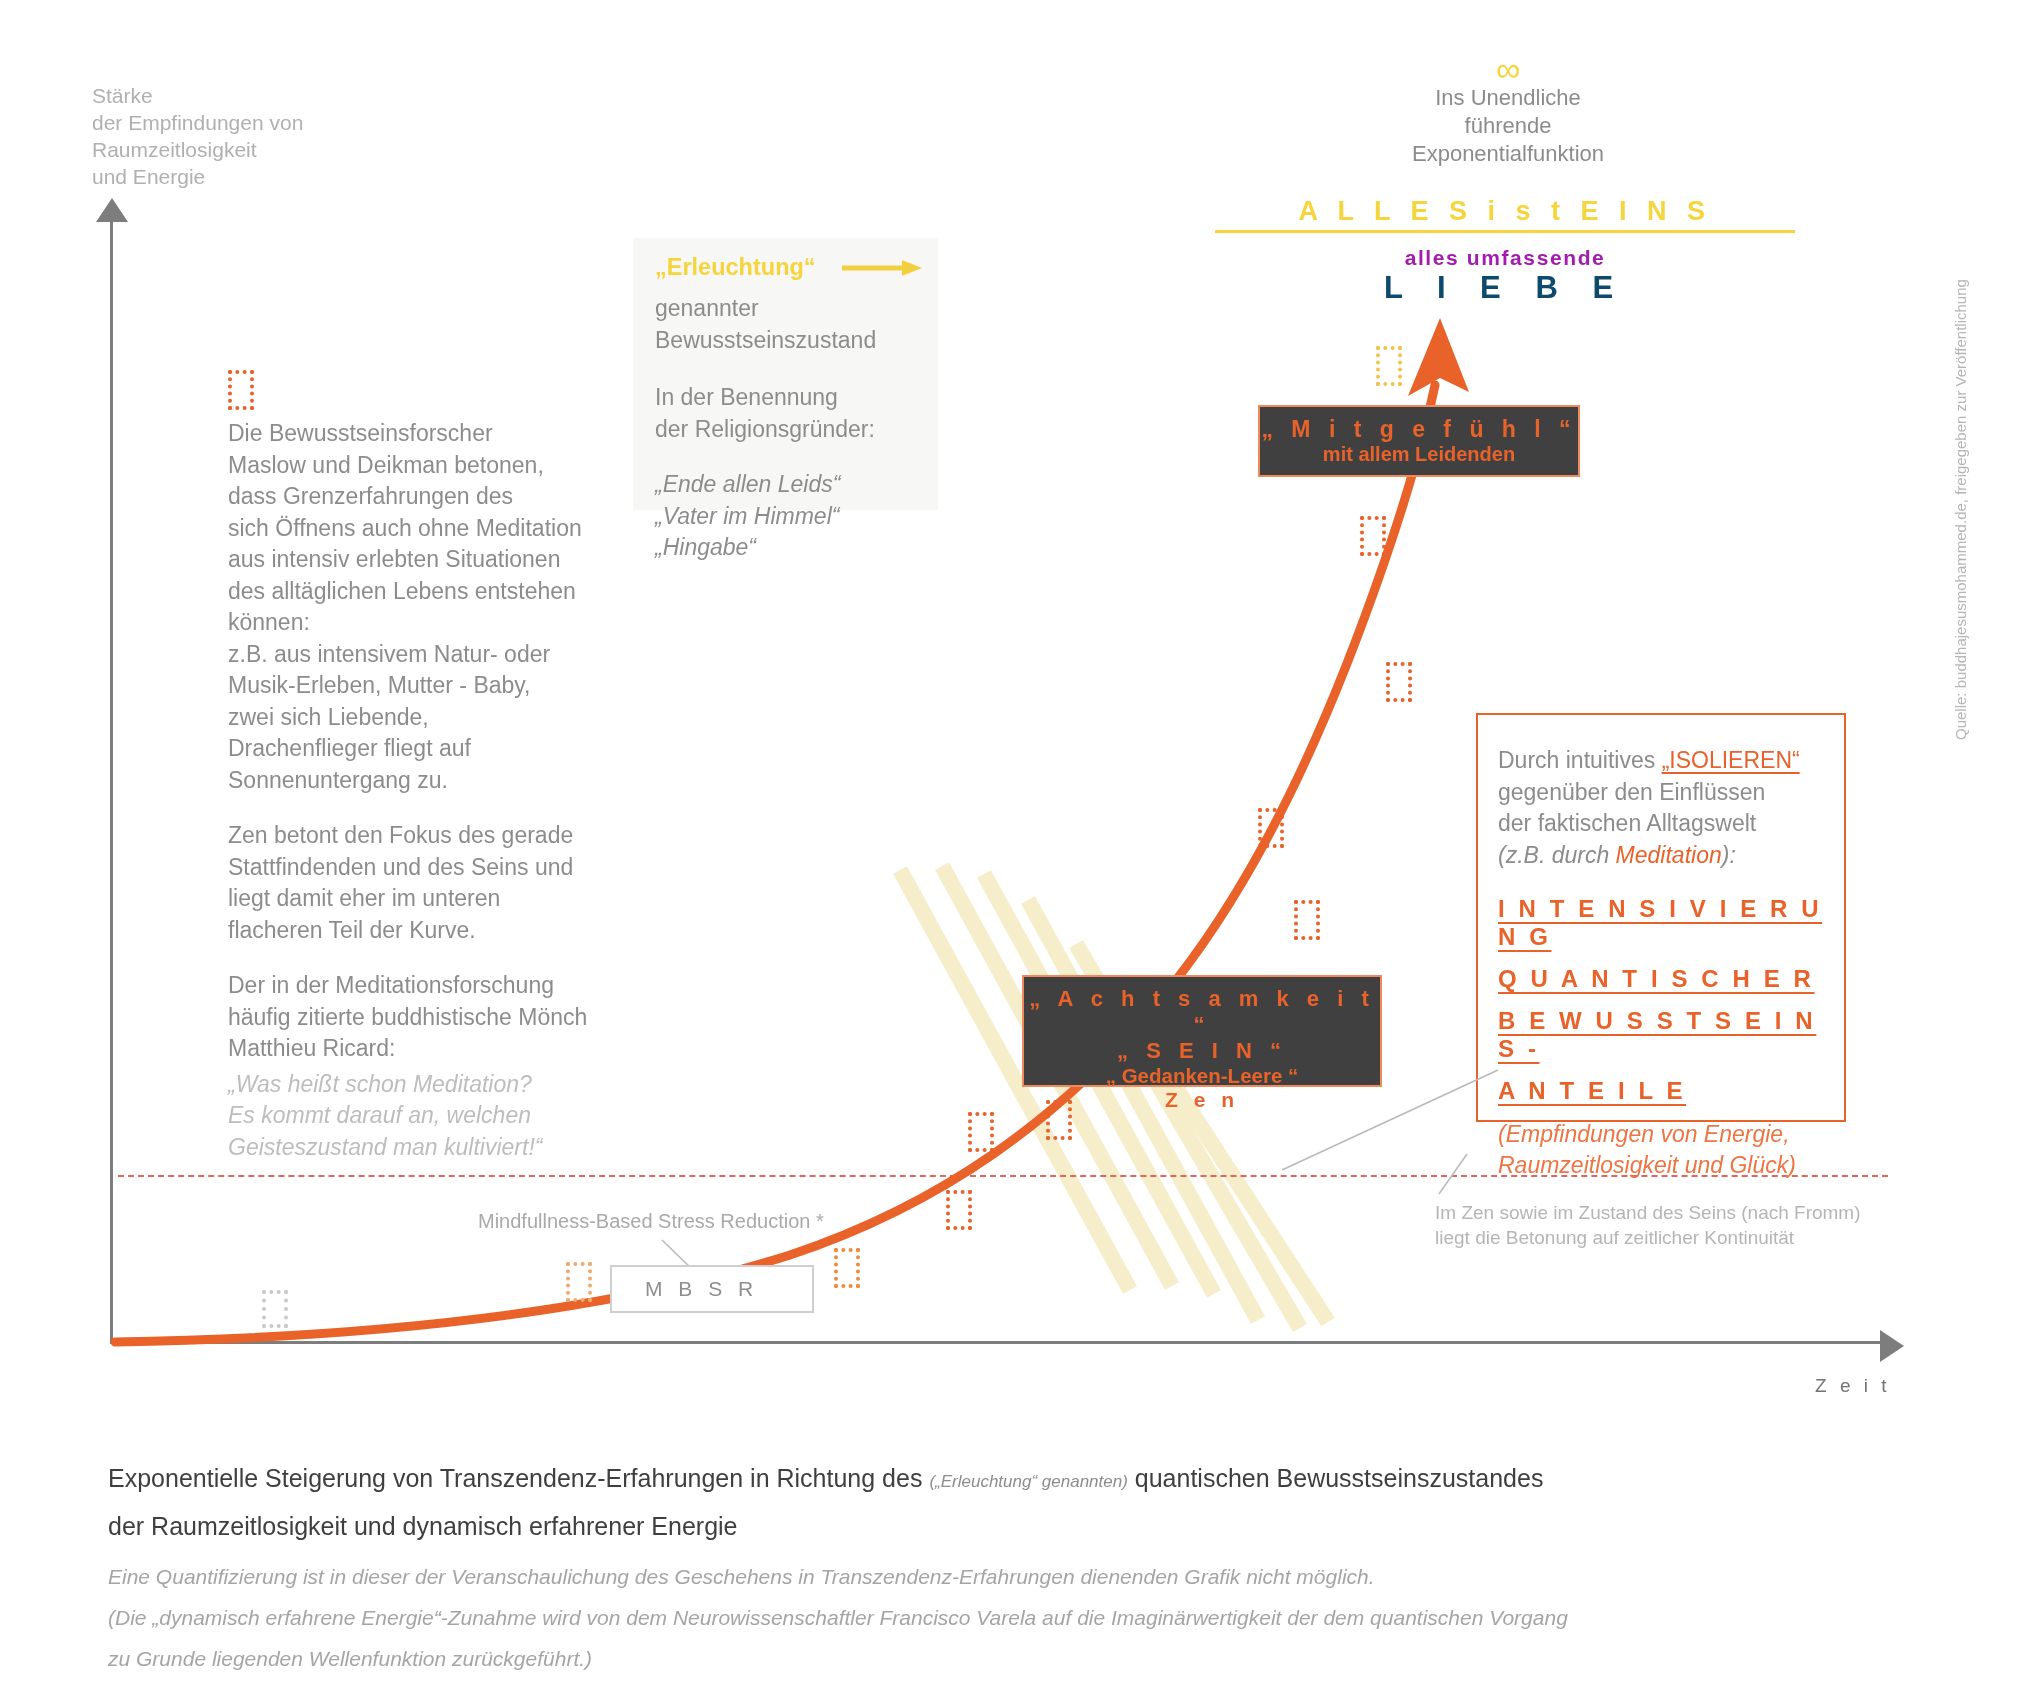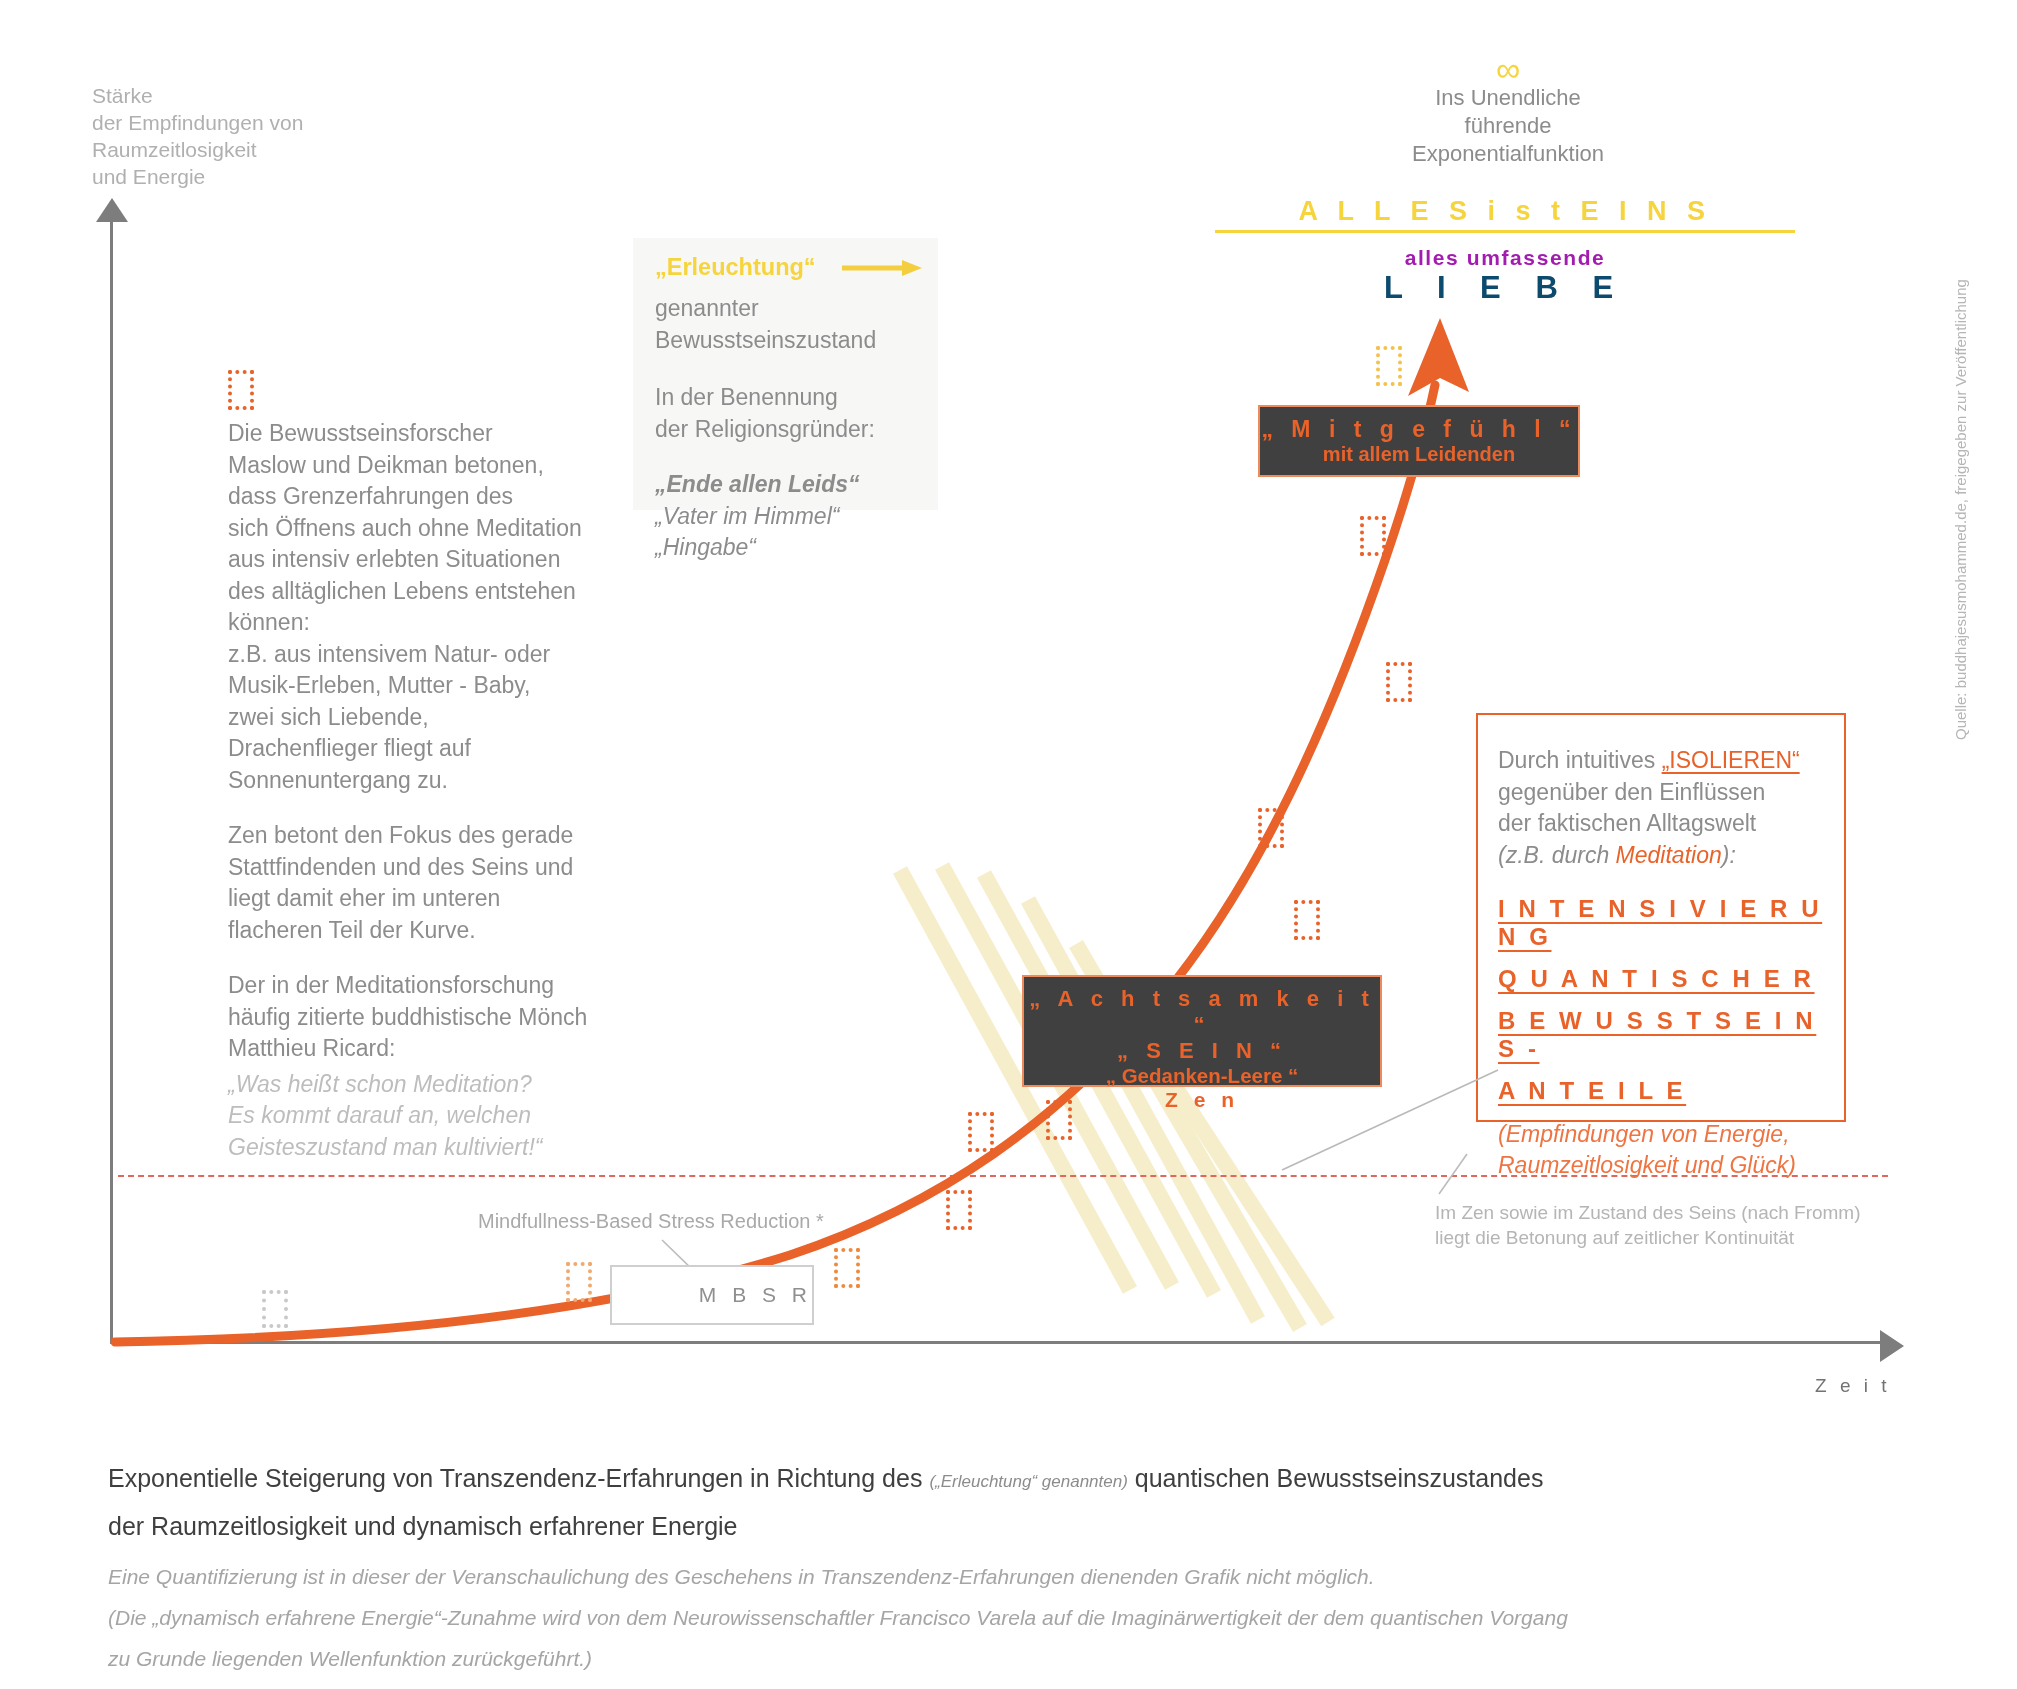--- a/index.html
+++ b/index.html
@@ -211,21 +211,21 @@
       <span class="erl-title yellow">„Erleuchtung“</span>
       <svg width="80" height="18" viewBox="0 0 80 18">
         <line x1="0" y1="9" x2="62" y2="9" stroke="#f3cf3f" stroke-width="5"></line>
         <path d="M60 1 L80 9 L60 17 Z" fill="#f3cf3f"></path>
       </svg>
     </div>
     <div class="erl-body grey" style="margin-top:12px;">genannter
 Bewusstseinszustand</div>
     <div class="erl-body grey" style="margin-top:26px;">In der Benennung
 der Religionsgründer:</div>
-    <div class="erl-body grey" style="margin-top:24px; font-style:italic;font-weight:bold;">„Ende allen Leids“</div>
+    <div class="erl-body grey" style="margin-top:24px; font-style:italic;">„Ende allen Leids“</div>
     <div class="erl-body grey" style="font-style:italic;">„Vater im Himmel“</div>
     <div class="erl-body grey" style="font-style:italic;">„Hingabe“</div>
   </div>
 
   <div class="abs tb grey" style="left:228px; top:418px; width:420px;">
     <p>Die Bewusstseinsforscher
 Maslow und Deikman betonen,
 dass Grenzerfahrungen des
 sich Öffnens auch ohne Meditation
 aus intensiv erlebten Situationen
@@ -287,21 +287,21 @@
   <div class="abs small-note" style="left:1435px; top:1200px; width:440px;">Im Zen sowie im Zustand des Seins (nach Fromm)
 liegt die Betonung auf zeitlicher Kontinuität</div>
   <svg class="abs" style="left:1425px; top:1150px; width:60px; height:60px;" viewBox="0 0 60 60">
     <line x1="42" y1="4" x2="14" y2="44" stroke="#bcbcbc" stroke-width="1.6"></line>
   </svg>
 
   <div class="abs mbsr-label" style="left:478px; top:1210px;">Mindfullness-Based Stress Reduction *</div>
   <svg class="abs" style="left:660px; top:1238px; width:90px; height:70px;" viewBox="0 0 90 70">
     <line x1="2" y1="2" x2="66" y2="64" stroke="#bcbcbc" stroke-width="1.6"></line>
   </svg>
-  <div class="abs box-grey" style="left:610px; top:1265px; width:204px; height:60px; display:flex; align-items:center; justify-content:flex-end;">
+  <div class="abs box-grey" style="left:610px; top:1265px; width:204px; height:48px; display:flex; align-items:center; justify-content:flex-start;padding-left:33px;">
     <span class="mbsr-txt">M B S R</span>
   </div>
 
   <div class="abs source-rot">Quelle: buddhajesusmohammed.de, freigegeben zur Veröffentlichung</div>
 
   <div class="abs cap1">
     <span>Exponentielle Steigerung von Transzendenz-Erfahrungen in Richtung des</span>
     <span class="small">(„Erleuchtung“ genannten)</span>
     <span>quantischen Bewusstseinszustandes</span>
     <div>der Raumzeitlosigkeit und dynamisch erfahrener Energie</div>

